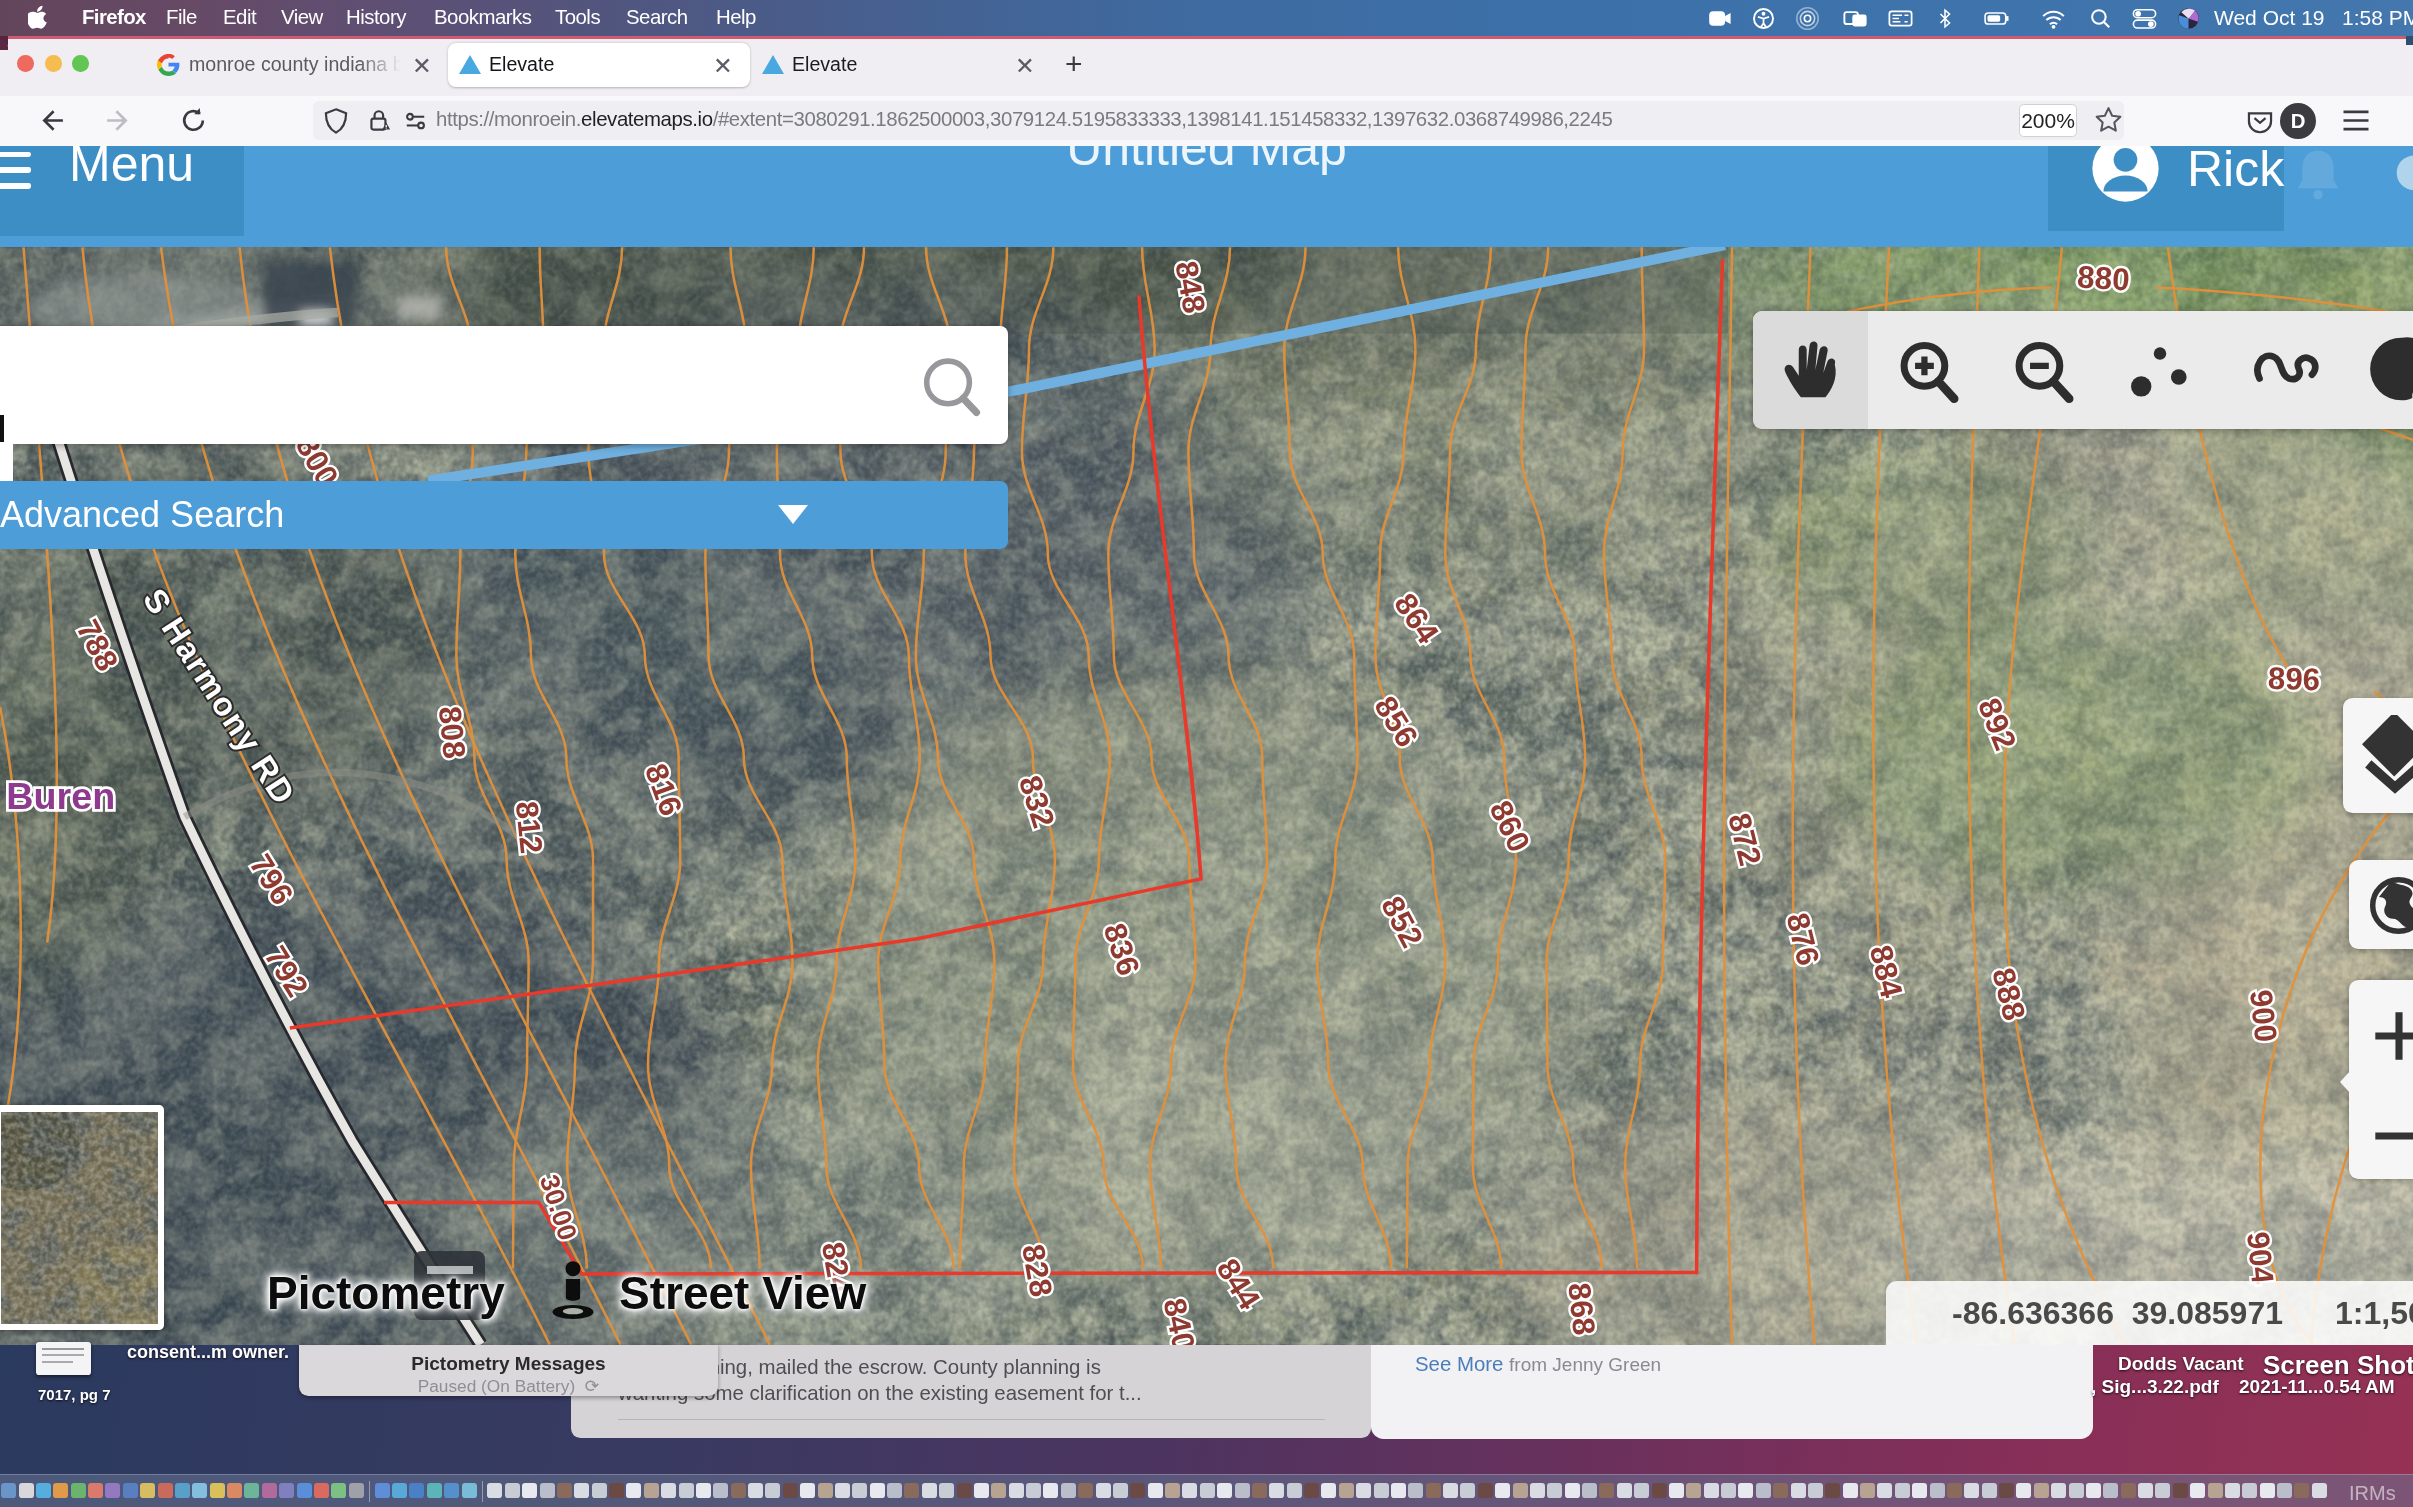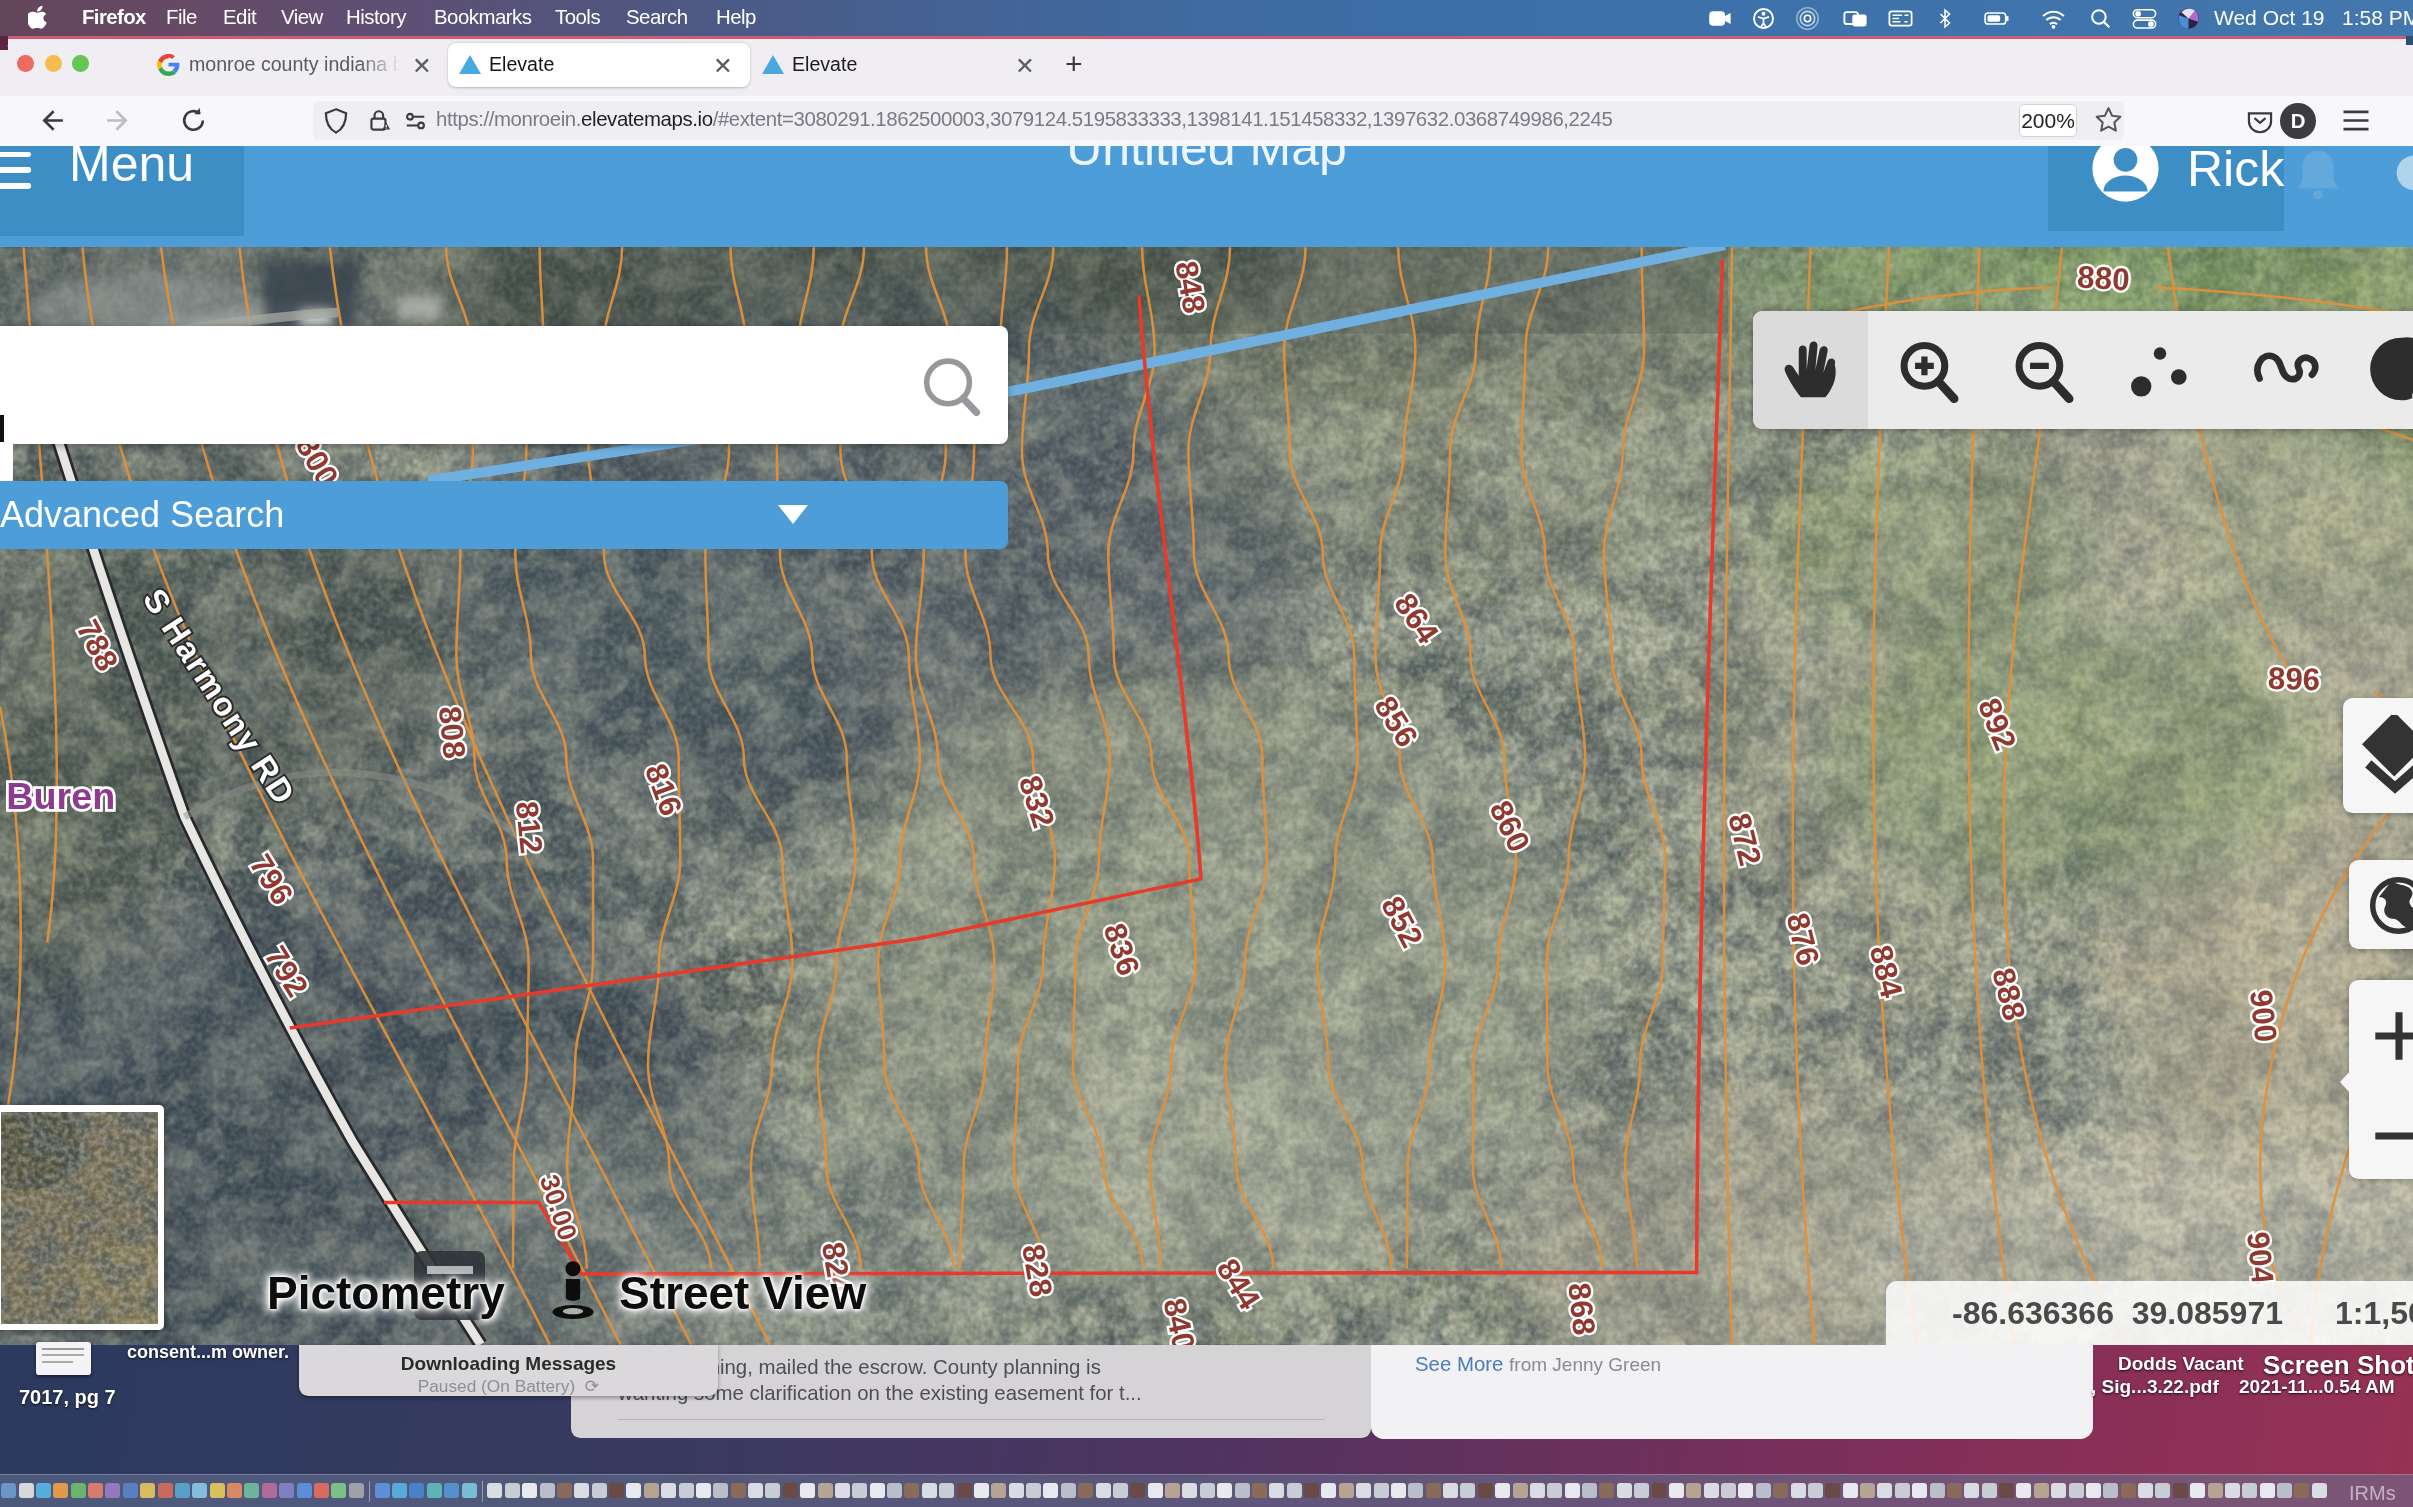--- a/index.html
+++ b/index.html
@@ -501,30 +501,30 @@
 <div id="coord">
       <span style="position:absolute;left:66px;top:14px">-86.636366&nbsp; 39.085971</span>
       <span style="position:absolute;left:449px;top:14px">1:1,50</span>
     </div>
 
 <div id="desk"></div>
 <div class="ab" style="left:36px;top:1342px;width:55px;height:33px;background:#f4f4f6;border-radius:3.1px;box-shadow:0 1.6px 3.9px rgba(0,0,0,.5)"></div>
 <div class="ab" style="left:42px;top:1348px;width:42px;height:2.4px;background:#999"></div>
 <div class="ab" style="left:42px;top:1354px;width:42px;height:2.4px;background:#aaa"></div>
 <div class="ab" style="left:42px;top:1361px;width:31px;height:2.4px;background:#aaa"></div>
-<div class="dlbl" style="left:19px;top:1386px;font-size:20px">7017, pg 7</div>
+<div class="dlbl" style="left:38px;top:1386px;font-size:15px">7017, pg 7</div>
 <div class="dlbl" style="left:127px;top:1342px;font-size:18px">consent...m owner.</div>
 
 <div class="dwin" style="left:571px;top:1345px;width:800px;height:93px;background:#d6d3d6"></div>
 <div class="ab" style="left:618px;top:1354px;font-size:20.4px;color:#4e4e52;line-height:26px">Good morning, mailed the escrow. County planning is<br>wanting some clarification on the existing easement for t...</div>
 <div class="ab" style="left:618px;top:1419px;width:707px;height:0.8px;background:#b8b5b8"></div>
 <div class="dwin" style="left:1371px;top:1345px;width:722px;height:94px;background:#f2f1f3;border-radius:0 0 12.6px 12.6px"></div>
 <div class="ab" style="left:1415px;top:1353px;font-size:20.4px"><span style="color:#4a7dbb">See More</span> <span style="color:#8a8a90;font-size:19px">from Jenny Green</span></div>
 <div class="dwin" style="left:299px;top:1345px;width:419px;height:51px;background:#dbd8db;box-shadow:0 1.6px 4.7px rgba(0,0,0,.35)"></div>
-<div class="ab" style="left:299px;top:1353px;width:419px;text-align:center;font-size:19px;font-weight:bold;color:#2a2a2a">Downloading Messages</div>
+<div class="ab" style="left:299px;top:1353px;width:419px;text-align:center;font-size:19px;font-weight:bold;color:#2a2a2a">Pictometry Messages</div>
 <div class="ab" style="left:299px;top:1376px;width:419px;text-align:center;font-size:17.3px;color:#8e8e93">Paused (On Battery) &nbsp;⟳</div>
 
 <div class="dlbl" style="left:2118px;top:1353px;font-size:19px">Dodds Vacant</div>
 <div class="dlbl" style="left:2091px;top:1376px;font-size:19px">, Sig...3.22.pdf</div>
 <div class="dlbl" style="left:2263px;top:1350px;font-size:26px">Screen Shot</div>
 <div class="dlbl" style="left:2239px;top:1376px;font-size:19px">2021-11...0.54 AM</div>
 
 <div id="dock"><i style="background:#6a95c8"></i><i style="background:#d8d8dc"></i><i style="background:#55aede"></i><i style="background:#e09a4a"></i><i style="background:#6cb46e"></i><i style="background:#d97a6d"></i><i style="background:#9478c0"></i><i style="background:#5a7fc0"></i><i style="background:#d8bc62"></i><i style="background:#c96a5c"></i><i style="background:#58a0c8"></i><i style="background:#84bede"></i><i style="background:#d8c05a"></i><i style="background:#d98a62"></i><i style="background:#6cb49a"></i><i style="background:#b06a9c"></i><i style="background:#8080c0"></i><i style="background:#5a8ed8"></i><i style="background:#d86a60"></i><i style="background:#7cc084"></i><i style="background:#a0a0a8"></i><b></b><i style="background:#5e8ed8"></i><i style="background:#58a8d8"></i><i style="background:#4a80c8"></i><i style="background:#5ab4b8"></i><i style="background:#5490cc"></i><i style="background:#78bcd8"></i><b></b><i style="background:#d9dce2"></i><i style="background:#c8ccd5"></i><i style="background:#e7e9ee"></i><i style="background:#b9beca"></i><i style="background:#8a6a5a"></i><i style="background:#d9dce2"></i><i style="background:#c8ccd5"></i><i style="background:#6b4a45"></i><i style="background:#e7e9ee"></i><i style="background:#b6a391"></i><i style="background:#d9dce2"></i><i style="background:#c8ccd5"></i><i style="background:#e7e9ee"></i><i style="background:#b9beca"></i><i style="background:#8a6a5a"></i><i style="background:#d9dce2"></i><i style="background:#c8ccd5"></i><i style="background:#6b4a45"></i><i style="background:#e7e9ee"></i><i style="background:#b6a391"></i><i style="background:#d9dce2"></i><i style="background:#c8ccd5"></i><i style="background:#e7e9ee"></i><i style="background:#b9beca"></i><i style="background:#8a6a5a"></i><i style="background:#d9dce2"></i><i style="background:#c8ccd5"></i><i style="background:#6b4a45"></i><i style="background:#e7e9ee"></i><i style="background:#b6a391"></i><i style="background:#d9dce2"></i><i style="background:#c8ccd5"></i><i style="background:#e7e9ee"></i><i style="background:#b9beca"></i><i style="background:#8a6a5a"></i><i style="background:#d9dce2"></i><i style="background:#c8ccd5"></i><i style="background:#6b4a45"></i><i style="background:#e7e9ee"></i><i style="background:#b6a391"></i><i style="background:#d9dce2"></i><i style="background:#c8ccd5"></i><i style="background:#e7e9ee"></i><i style="background:#b9beca"></i><i style="background:#8a6a5a"></i><i style="background:#d9dce2"></i><i style="background:#c8ccd5"></i><i style="background:#6b4a45"></i><i style="background:#e7e9ee"></i><i style="background:#b6a391"></i><i style="background:#d9dce2"></i><i style="background:#c8ccd5"></i><i style="background:#e7e9ee"></i><i style="background:#b9beca"></i><i style="background:#8a6a5a"></i><i style="background:#d9dce2"></i><i style="background:#c8ccd5"></i><i style="background:#6b4a45"></i><i style="background:#e7e9ee"></i><i style="background:#b6a391"></i><i style="background:#d9dce2"></i><i style="background:#c8ccd5"></i><i style="background:#e7e9ee"></i><i style="background:#b9beca"></i><i style="background:#8a6a5a"></i><i style="background:#d9dce2"></i><i style="background:#c8ccd5"></i><i style="background:#6b4a45"></i><i style="background:#e7e9ee"></i><i style="background:#b6a391"></i><i style="background:#d9dce2"></i><i style="background:#c8ccd5"></i><i style="background:#e7e9ee"></i><i style="background:#b9beca"></i><i style="background:#8a6a5a"></i><i style="background:#d9dce2"></i><i style="background:#c8ccd5"></i><i style="background:#6b4a45"></i><i style="background:#e7e9ee"></i><i style="background:#b6a391"></i><i style="background:#d9dce2"></i><i style="background:#c8ccd5"></i><i style="background:#e7e9ee"></i><i style="background:#b9beca"></i><i style="background:#8a6a5a"></i><i style="background:#d9dce2"></i><i style="background:#c8ccd5"></i><i style="background:#6b4a45"></i><i style="background:#e7e9ee"></i><i style="background:#b6a391"></i><i style="background:#d9dce2"></i><i style="background:#c8ccd5"></i><i style="background:#e7e9ee"></i><i style="background:#b9beca"></i><i style="background:#8a6a5a"></i><i style="background:#d9dce2"></i><i style="background:#c8ccd5"></i><i style="background:#6b4a45"></i><i style="background:#e7e9ee"></i><i style="background:#b6a391"></i><i style="background:#d9dce2"></i><i style="background:#c8ccd5"></i><i style="background:#e7e9ee"></i><i style="background:#b9beca"></i><i style="background:#8a6a5a"></i><i style="background:#d9dce2"></i></div>
 <div class="ab" style="left:2349px;top:1482px;font-size:20px;color:rgba(255,255,255,.55)">IRMs</div>
 </div>

